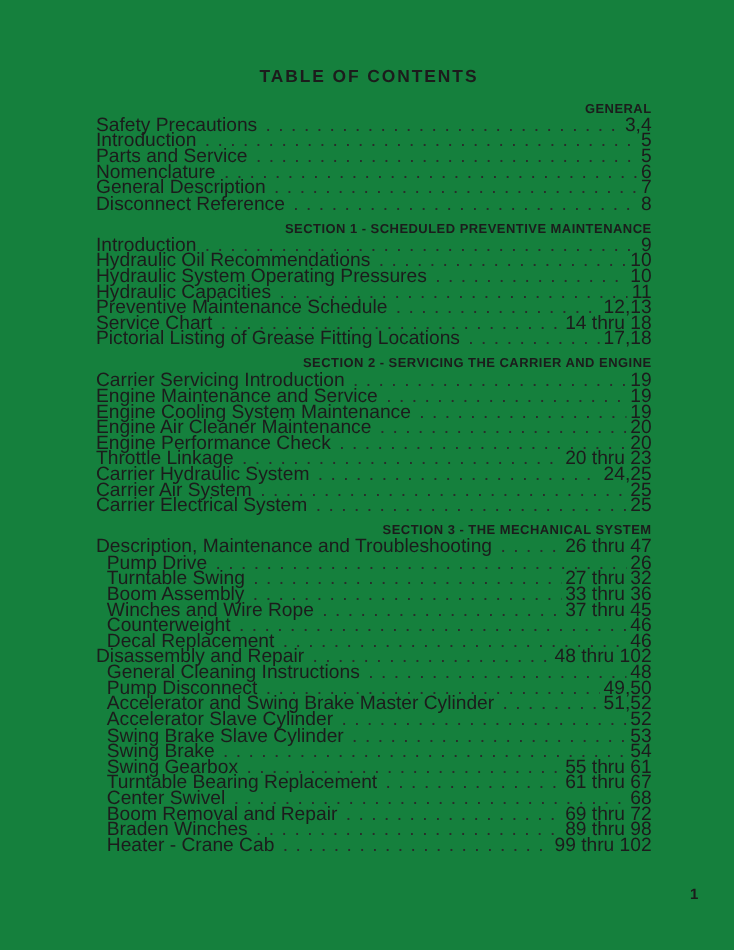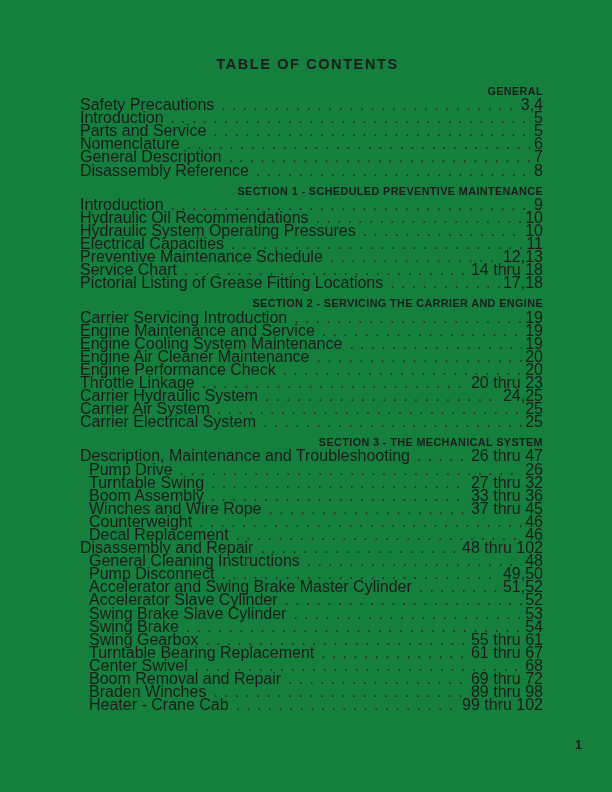--- a/index.html
+++ b/index.html
@@ -106,21 +106,21 @@
     <span class="entry-page">6</span>
   </div>
 
   <div class="entry level-1">
     <span class="entry-label">General Description</span>
     <span class="dot-leader"></span>
     <span class="entry-page">7</span>
   </div>
 
   <div class="entry level-1">
-    <span class="entry-label">Disassembly Reference</span>
+    <span class="entry-label">Disconnect Reference</span>
     <span class="dot-leader"></span>
     <span class="entry-page">8</span>
   </div>
 </div>
   </div>
 
   <div class="toc-section">
     <div class="section-heading">SECTION 1 - SCHEDULED PREVENTIVE MAINTENANCE</div>
     <div>
   <div class="entry level-1">
@@ -135,21 +135,21 @@
     <span class="entry-page">10</span>
   </div>
 
   <div class="entry level-1">
     <span class="entry-label">Hydraulic System Operating Pressures</span>
     <span class="dot-leader"></span>
     <span class="entry-page">10</span>
   </div>
 
   <div class="entry level-1">
-    <span class="entry-label">Electrical Capacities</span>
+    <span class="entry-label">Hydraulic Capacities</span>
     <span class="dot-leader"></span>
     <span class="entry-page">11</span>
   </div>
 
   <div class="entry level-1">
     <span class="entry-label">Preventive Maintenance Schedule</span>
     <span class="dot-leader"></span>
     <span class="entry-page">12,13</span>
   </div>
 

